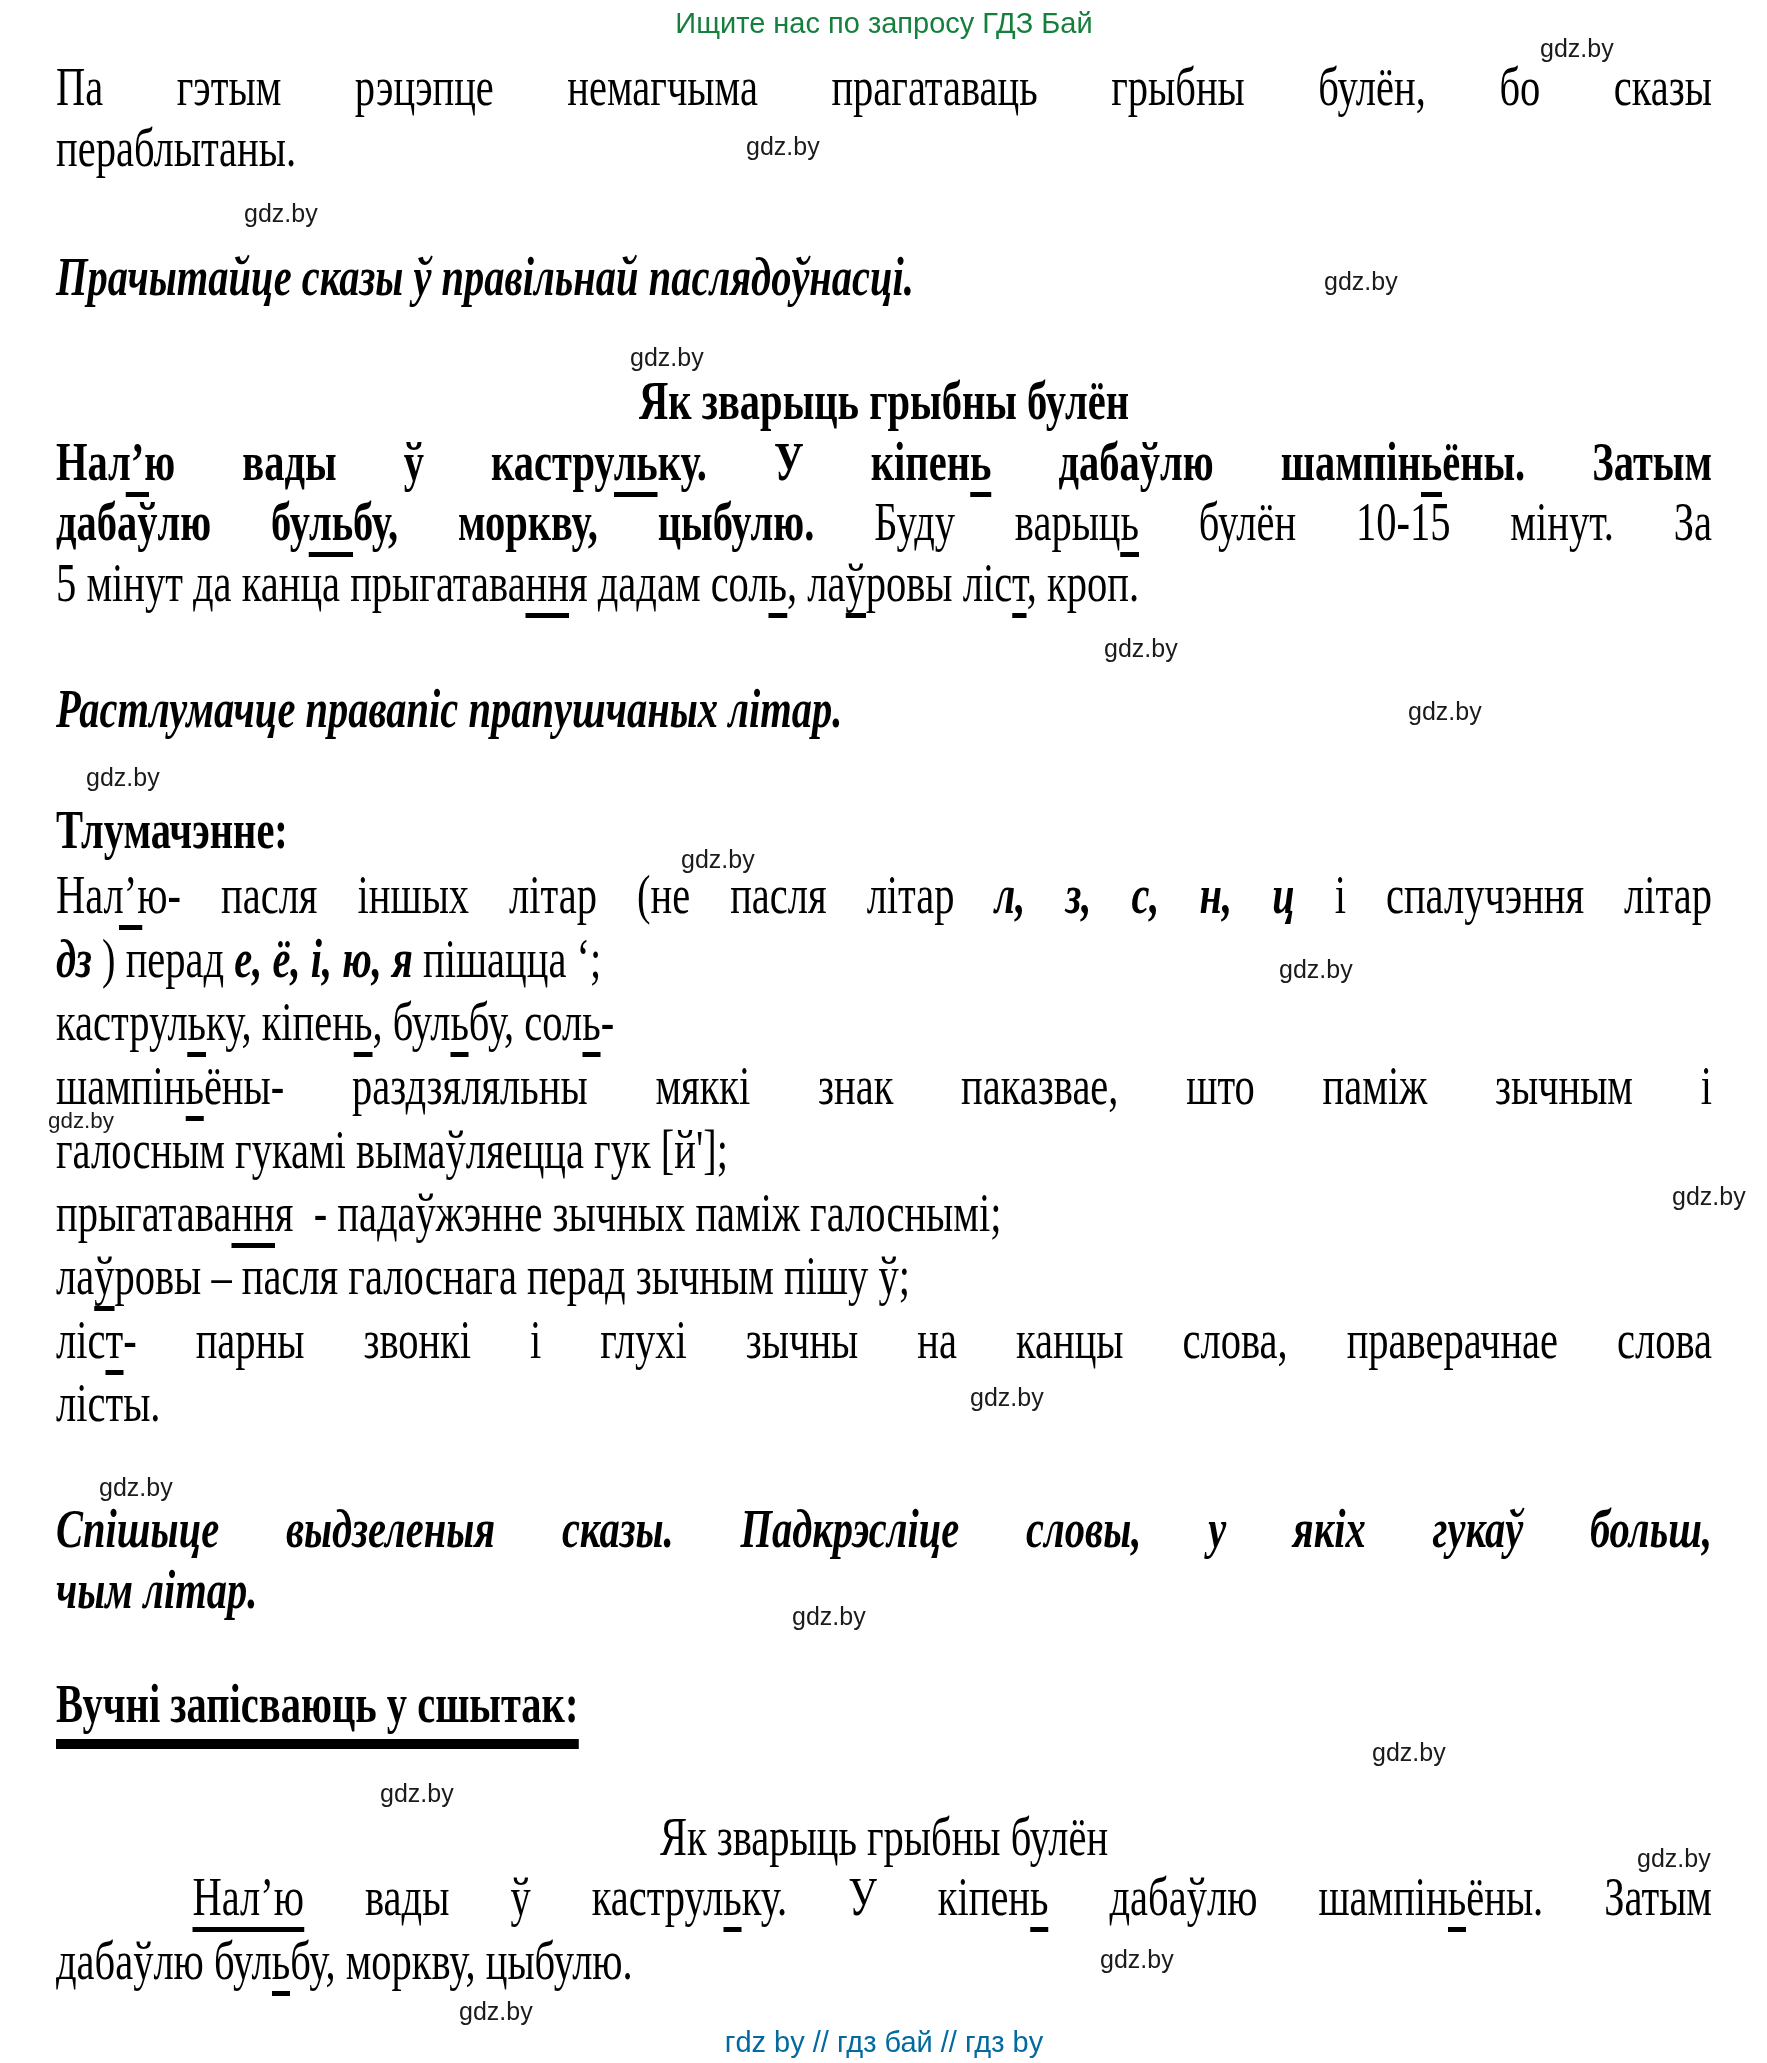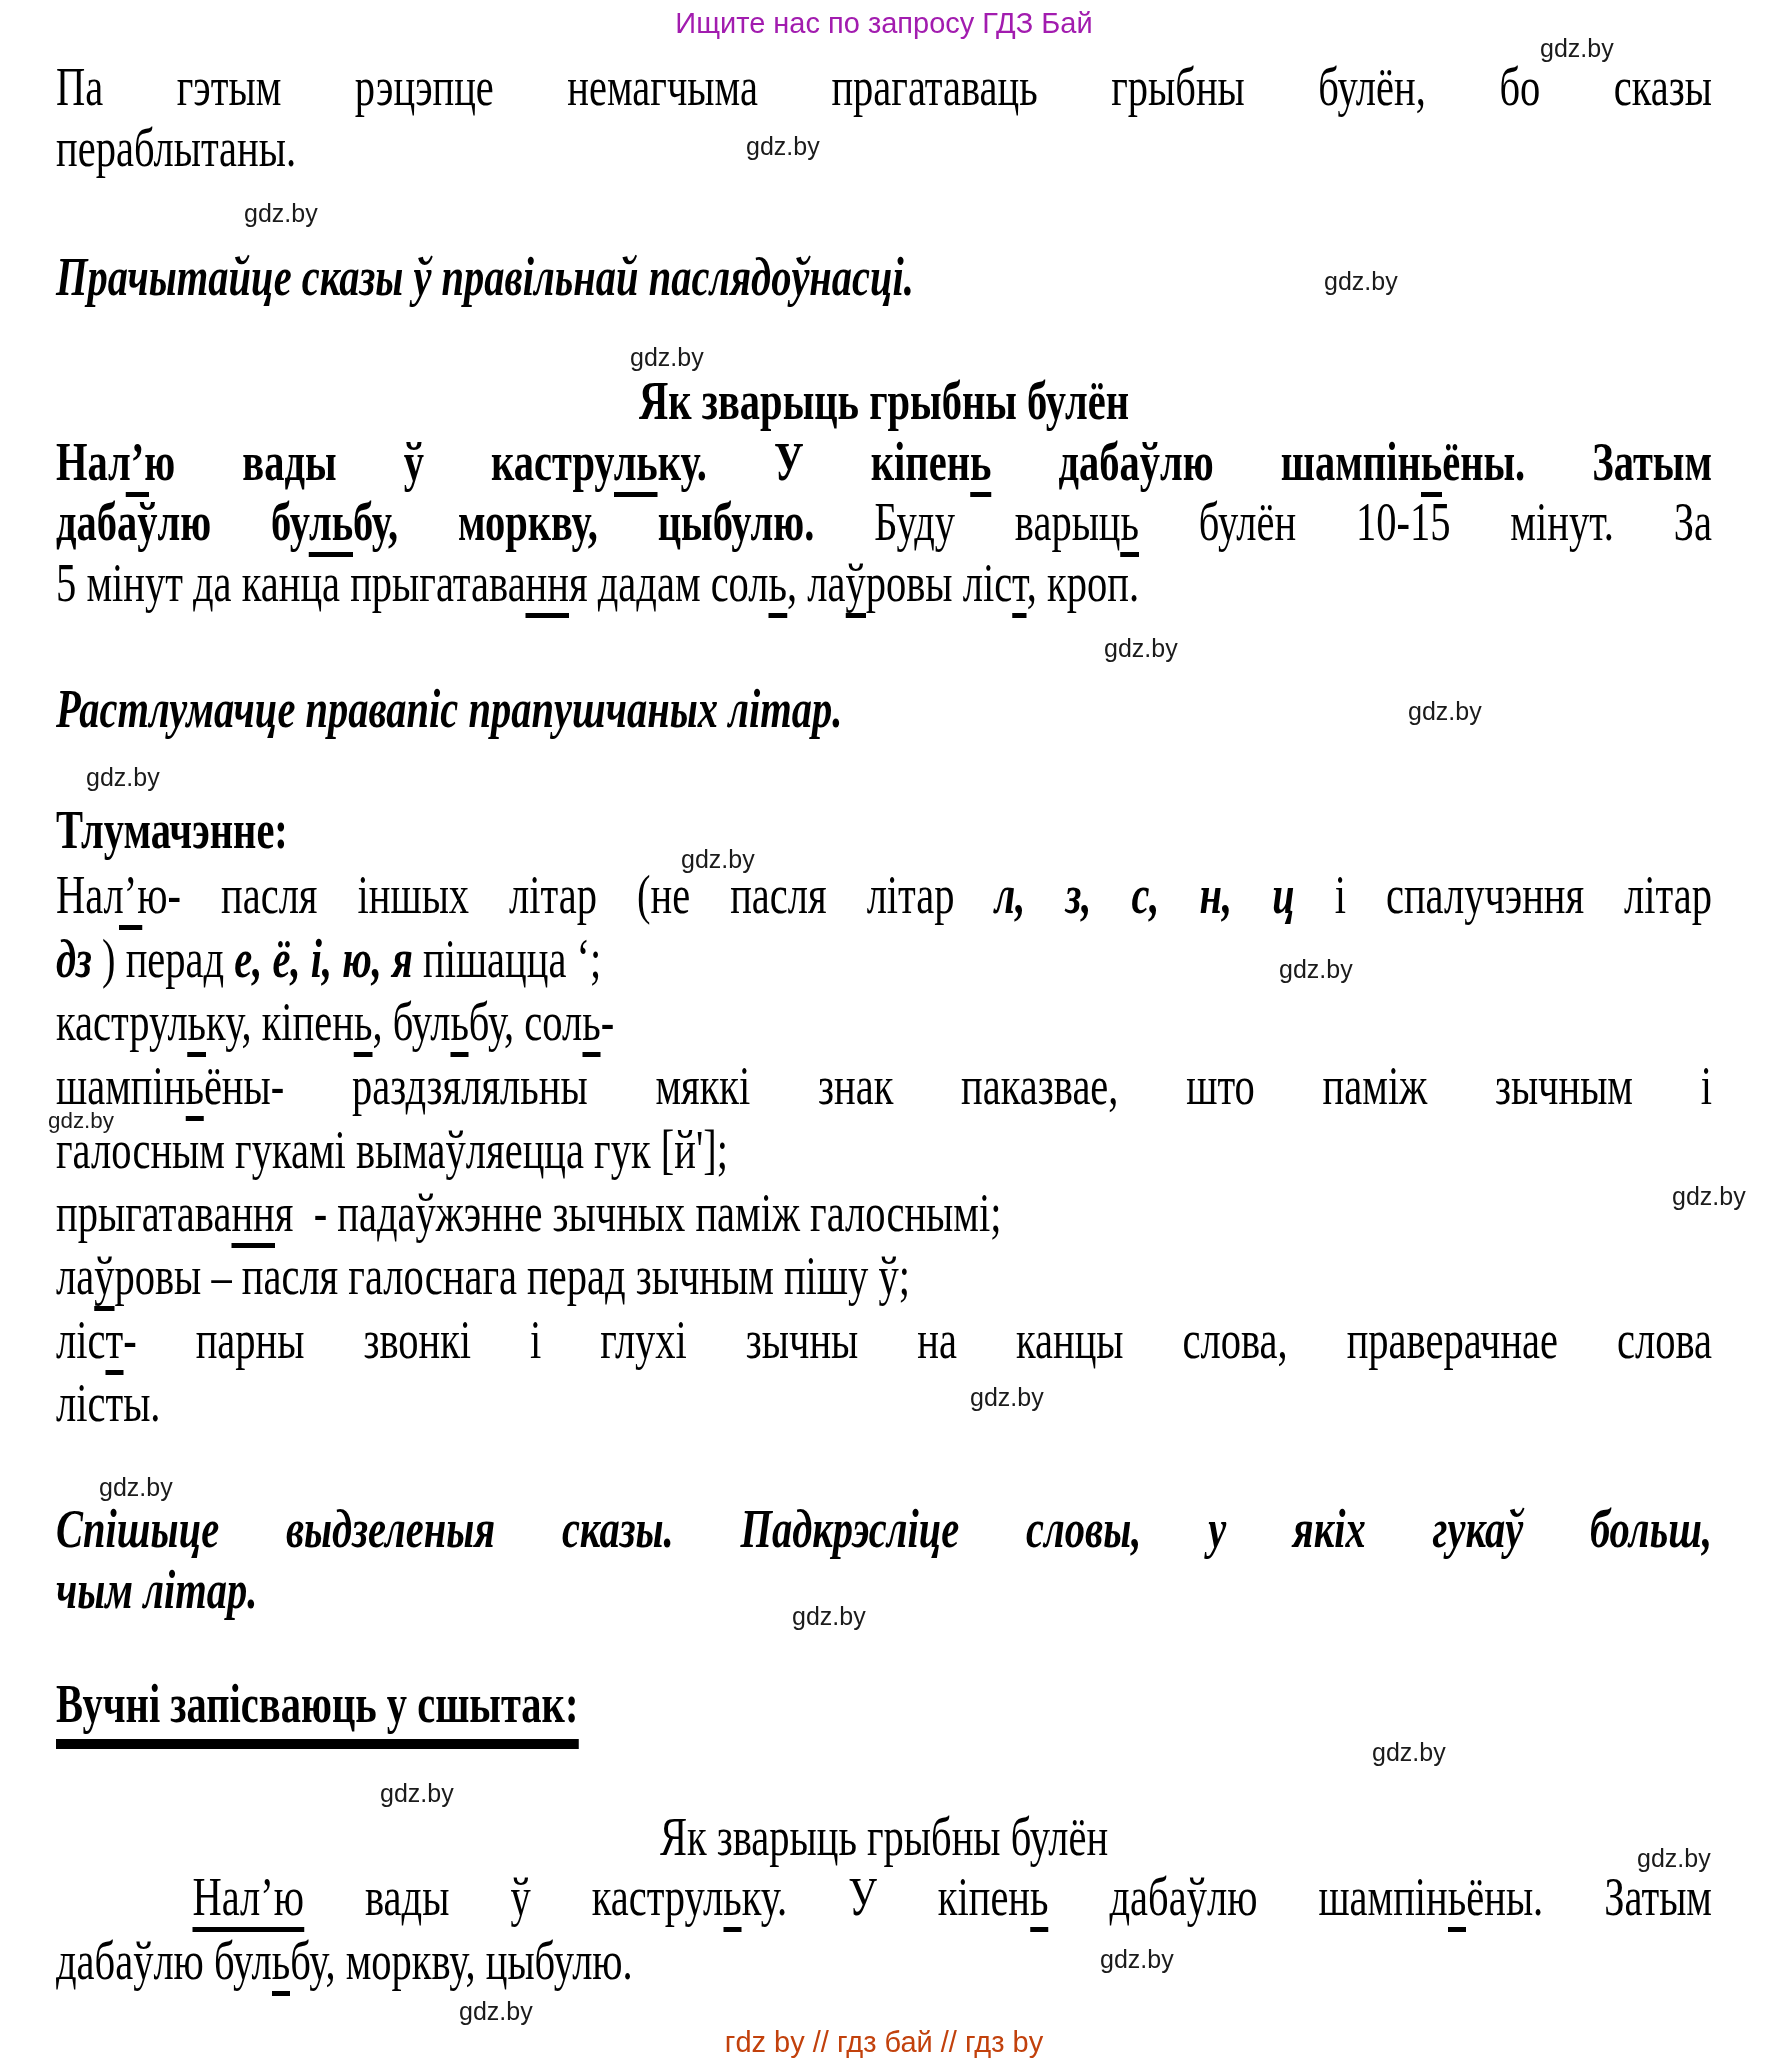--- a/index.html
+++ b/index.html
@@ -31,21 +31,21 @@
   .seg{white-space:pre-wrap;}
   .seg.b{font-weight:bold;}
   .seg.i{font-style:italic;}
   .seg.u{border-bottom:5.6px solid #000;}
   .seg.n{padding:0 6.5px;margin:0 -6.5px;}
   .seg.hu{border-bottom:10.3px solid #000;padding-bottom:4.7px;}
 </style>
 </head>
 <body>
 
-<div class="promo" style="color: #a21caf;">Ищите нас по запросу ГДЗ Бай</div>
+<div class="promo" style="color: #15803d;">Ищите нас по запросу ГДЗ Бай</div>
 <div id="wmlayer">
     <span class="wm" style="left: 1540px; top: 34px;">gdz.by</span>
     <span class="wm" style="left: 746px; top: 132px;">gdz.by</span>
     <span class="wm" style="left: 244px; top: 199px;">gdz.by</span>
     <span class="wm" style="left: 1324px; top: 267px;">gdz.by</span>
     <span class="wm" style="left: 630px; top: 343px;">gdz.by</span>
     <span class="wm" style="left: 1104px; top: 634px;">gdz.by</span>
     <span class="wm" style="left: 1408px; top: 697px;">gdz.by</span>
     <span class="wm" style="left: 86px; top: 763px;">gdz.by</span>
     <span class="wm" style="left: 681px; top: 845px;">gdz.by</span>
@@ -80,14 +80,14 @@
     <div class="line l" style="top: 1245px;"><span class="seg">ла</span><span class="seg u">ў</span><span class="seg">ровы – пасля галоснага перад зычным пішу ў;</span></div>
     <div class="line j" style="top: 1309px;"><span class="seg">ліс</span><span class="seg u">т</span><span class="seg">- парны звонкі і глухі зычны на канцы слова, праверачнае слова</span></div>
     <div class="line l" style="top: 1372px;"><span class="seg">лісты.</span></div>
     <div class="line j" style="top: 1498px;"><span class="seg b i">Спішыце выдзеленыя сказы. Падкрэсліце словы, у якіх гукаў больш,</span></div>
     <div class="line l" style="top: 1559px;"><span class="seg b i">чым літар.</span></div>
     <div class="line l" style="top: 1673px;"><span class="seg b hu">Вучні запісваюць у сшытак:</span></div>
     <div class="line c" style="top: 1806px;"><span class="seg">Як зварыць грыбны булён</span></div>
     <div class="line j ind" style="top: 1866px;"><span class="seg u">Нал’ю</span><span class="seg"> вады ў каструл</span><span class="seg u">ь</span><span class="seg">ку. У кіпен</span><span class="seg u">ь</span><span class="seg"> дабаўлю шампін</span><span class="seg u">ь</span><span class="seg">ёны. Затым</span></div>
     <div class="line l" style="top: 1930px;"><span class="seg">дабаўлю бул</span><span class="seg u">ь</span><span class="seg">бу, моркву, цыбулю.</span></div>
   </div>
-<div class="footer" style="color: #c2410c;">гdz by  //  гдз бай  //  гдз by</div>
+<div class="footer" style="color: #0369a1;">гdz by  //  гдз бай  //  гдз by</div>
 
 
 </body></html>

